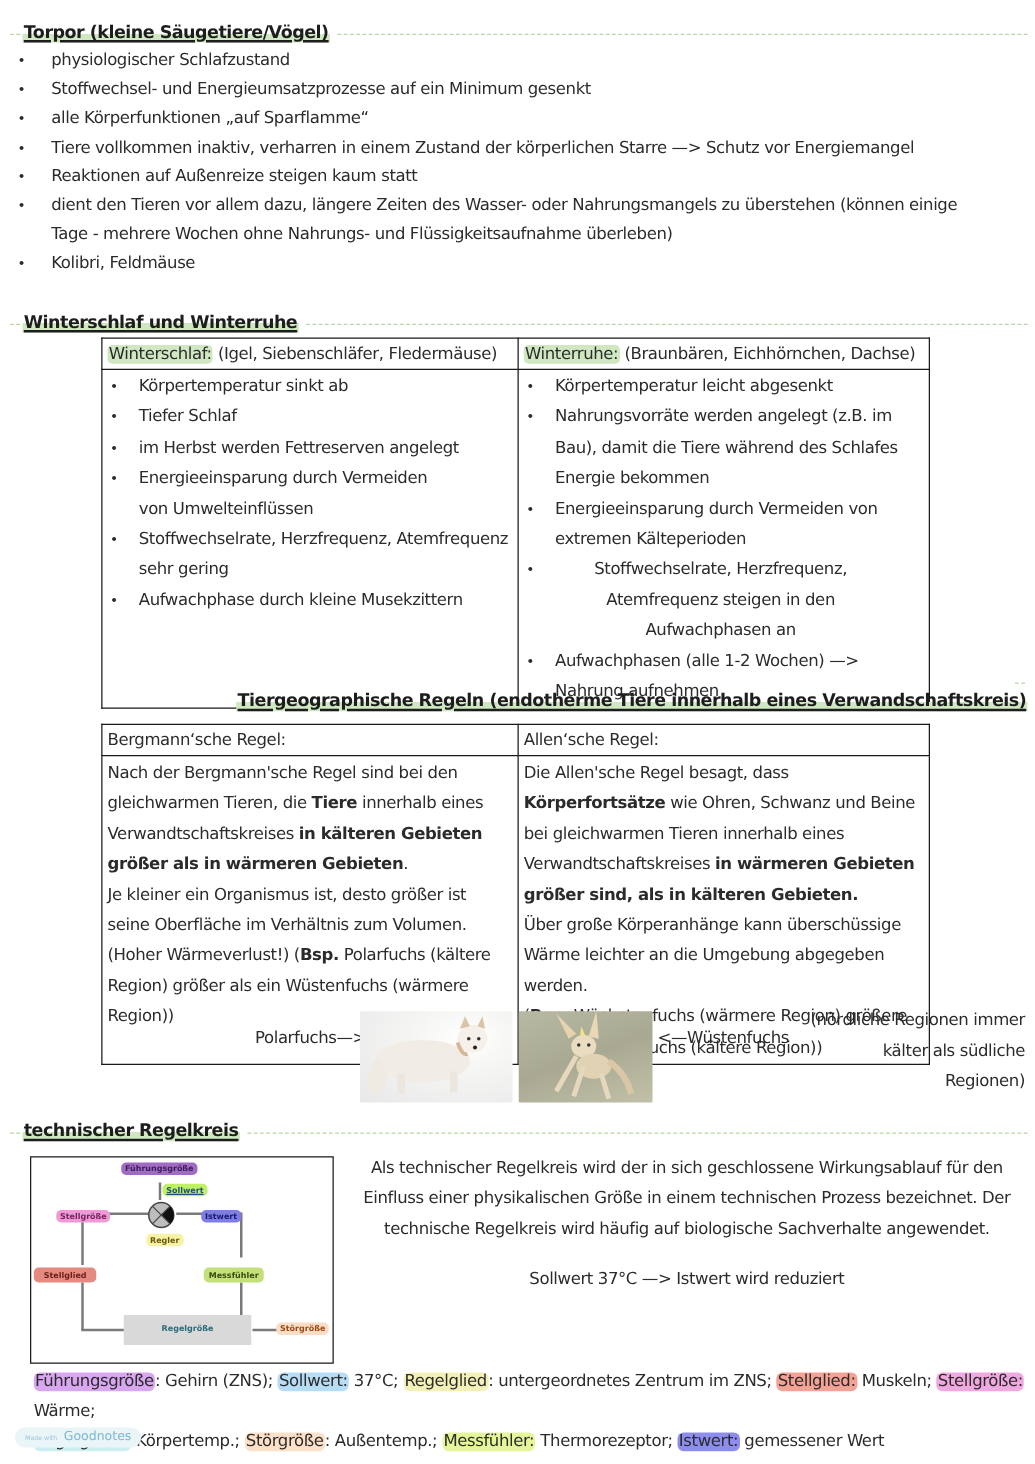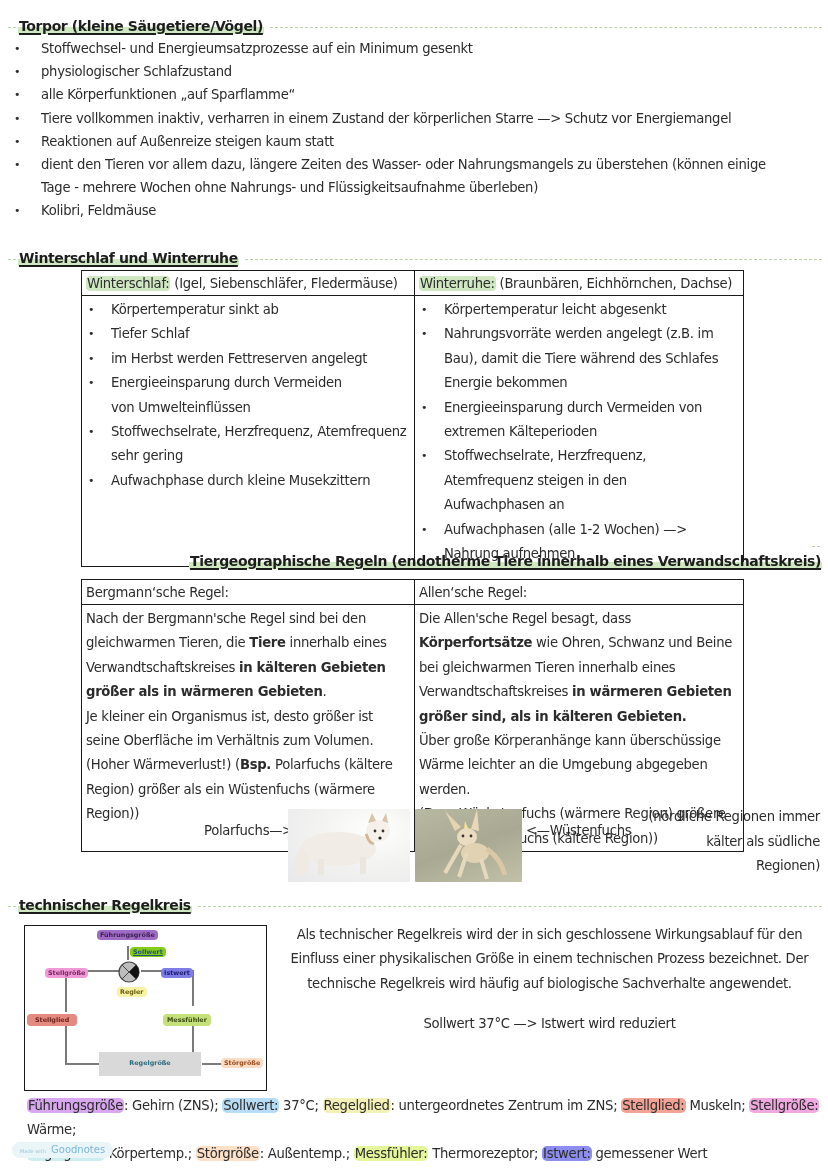--- a/index.html
+++ b/index.html
@@ -39,22 +39,22 @@
 </style>
 </head>
 <body>
 
 <div class="heading" style="top:14px;">
   <span class="dash-lead"></span>
   <span class="htext">Torpor (kleine Säugetiere/Vögel)</span>
   <span class="dash-fill"></span>
 </div>
 <ul class="bullets" style="top:37px;">
+  <li>physiologischer Schlafzustand</li>
   <li>Stoffwechsel- und Energieumsatzprozesse auf ein Minimum gesenkt</li>
-  <li>physiologischer Schlafzustand</li>
   <li>alle Körperfunktionen „auf Sparflamme“</li>
   <li>Tiere vollkommen inaktiv, verharren in einem Zustand der körperlichen Starre —&gt; Schutz vor Energiemangel</li>
   <li>Reaktionen auf Außenreize steigen kaum statt</li>
   <li style="padding-right:40px;">dient den Tieren vor allem dazu, längere Zeiten des Wasser- oder Nahrungsmangels zu überstehen (können einige Tage - mehrere Wochen ohne Nahrungs- und Flüssigkeitsaufnahme überleben)</li>
   <li>Kolibri, Feldmäuse</li>
 </ul>
 
 <div class="heading" style="top:246px;">
   <span class="dash-lead"></span>
   <span class="htext">Winterschlaf und Winterruhe</span>
@@ -79,21 +79,21 @@
         <li style="padding-right:50px;">Energieeinsparung durch Vermeiden von Umwelteinflüssen</li>
         <li>Stoffwechselrate, Herzfrequenz, Atemfrequenz sehr gering</li>
         <li>Aufwachphase durch kleine Musekzittern</li>
       </ul>
     </td>
     <td>
       <ul class="inner-list">
         <li>Körpertemperatur leicht abgesenkt</li>
         <li style="padding-right:14px;">Nahrungsvorräte werden angelegt (z.B. im Bau), damit die Tiere während des Schlafes Energie bekommen</li>
         <li>Energieeinsparung durch Vermeiden von extremen Kälteperioden</li>
-        <li style="padding-right:30px;">Stoffwechselrate, Herzfrequenz, Atemfrequenz steigen in den Aufwachphasen an</li>
+        <li style="padding-right:30px;text-align:center;">Stoffwechselrate, Herzfrequenz, Atemfrequenz steigen in den Aufwachphasen an</li>
         <li style="padding-right:20px;">Aufwachphasen (alle 1-2 Wochen) —&gt; Nahrung aufnehmen</li>
       </ul>
     </td>
   </tr>
 </tbody>
   </table>
 
 <div class="heading" style="top:546px;flex-direction:column;">
   <span class="dash-lead"></span>
   <span class="htext">Tiergeographische Regeln (endotherme Tiere innerhalb eines Verwandschaftskreis)</span>
@@ -172,21 +172,21 @@
   <div class="line" style="left:40px; top:44px; width:60px; height:1.5px;"></div>
   <div class="line" style="left:40px; top:44px; width:1.5px; height:42px;"></div>
   <div class="line" style="left:40px; top:100px; width:1.5px; height:38px;"></div>
   <div class="line" style="left:40px; top:137px; width:35px; height:1.5px;"></div>
   <div class="line" style="left:116px; top:44px; width:52px; height:1.5px;"></div>
   <div class="line" style="left:167px; top:44px; width:1.5px; height:36px;"></div>
   <div class="line" style="left:167px; top:100px; width:1.5px; height:28px;"></div>
   <div class="line" style="left:177px; top:137px; width:40px; height:1.5px;"></div>
 
   <span class="node" style="left:72px; top:4px; background:#a06bc4; color:#3d1f52;">Führungsgröße</span>
-  <span class="node" style="left:105px; top:21px; background:#84cc16; color:#1f4f7a;text-decoration:underline;">Sollwert</span>
+  <span class="node" style="left:105px; top:21px; background:#bef264; color:#1f4f7a;text-decoration:underline;">Sollwert</span>
   <span class="node" style="left:20px; top:42px; background:#ef9ad6; color:#7a1f5e;">Stellgröße</span>
   <span class="node" style="left:136px; top:42px; background:#7d7de8; color:#1a1a6a;">Istwert</span>
   <svg style="position:absolute; left:93px; top:35px;" width="22" height="22" viewBox="0 0 22 22">
     <circle cx="11" cy="11" r="10" fill="#bdbdbd" stroke="#444" stroke-width="1.2"></circle>
     <path d="M11 11 L18.1 3.9 A10 10 0 0 1 18.1 18.1 Z" fill="#111"></path>
     <line x1="3.9" y1="3.9" x2="18.1" y2="18.1" stroke="#444" stroke-width="1"></line>
     <line x1="18.1" y1="3.9" x2="3.9" y2="18.1" stroke="#444" stroke-width="1"></line>
   </svg>
   <span class="node" style="left:92px; top:61px; background:#f7f3a6; color:#6a5a10;">Regler</span>
   <span class="node" style="left:2px; top:88px; background:#e58a80; color:#6a1f1a; padding:2px 8px;">Stellglied</span>

